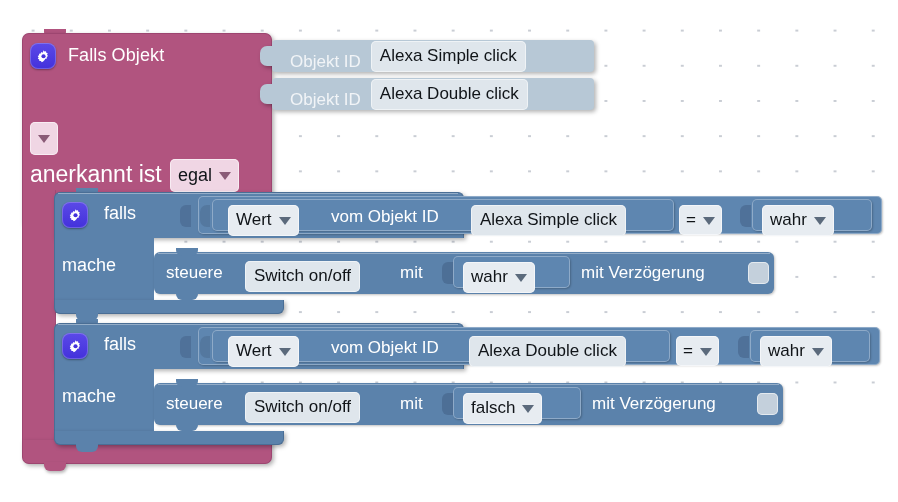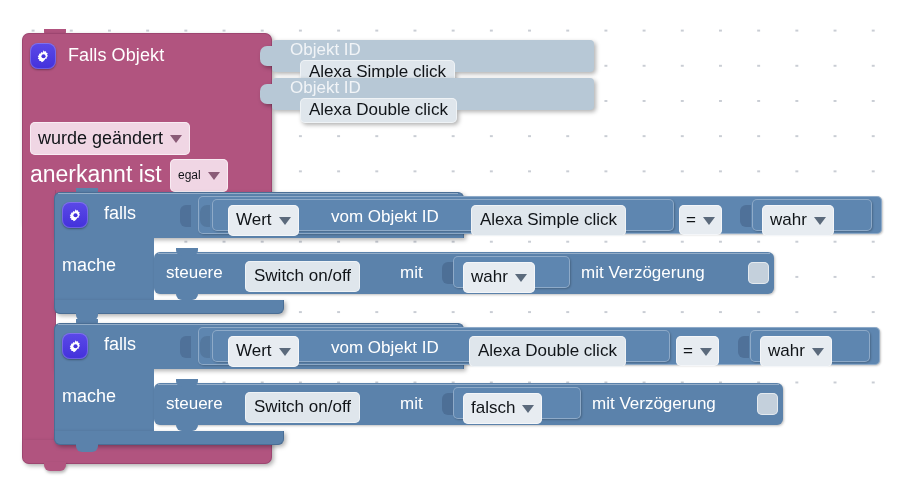--- a/index.html
+++ b/index.html
@@ -79,21 +79,21 @@
   .label-static{
     position:absolute;background:#dfe6ec;border-radius:5px;padding:2px 9px 3px 9px;
     color:#101418;font-size:17px;white-space:nowrap;height:26px;
     display:inline-flex;align-items:center;
     box-shadow:inset 0 0 0 1px rgba(255,255,255,.5);
   }
 
   
   .objstrip{
     position:absolute;background:#b7c8d6;border-radius:4px;
-    display:flex;align-items:flex-start;flex-direction:column;
+    display:flex;align-items:flex-end;
   }
   .objstrip .nub{
     position:absolute;left:-12px;top:50%;transform:translateY(-50%);
     width:12px;height:20px;background:#b7c8d6;
     border-radius:7px 0 0 7px;
   }
   .if-head{
     background:#5b82ab;border-radius:6px 6px 0 0;
     border:1px solid #4a6e95;border-bottom:none;
   }
@@ -158,26 +158,25 @@
     <span class="label-static" style="position:relative;left:28px;top:0;">Alexa Simple click</span>
   </div>
 
   <div class="objstrip shadow" style="left:272px;top:78px;width:322px;height:32px;">
     <div class="nub"></div>
     <span class="blk-text faint" style="position:relative;left:18px;top:0;">Objekt ID</span>
     <span class="label-static" style="position:relative;left:28px;top:0;">Alexa Double click</span>
   </div>
 
   <div class="field pinkfield" style="left:30px;top:122px;height:28px;font-size:18px;">
-    <span>wurde geändert</span>
     <span class="caret"></span>
   </div>
 
   <div class="blk-text" style="left:30px;top:161px;font-size:23px;">anerkannt ist</div>
-  <div class="field pinkfield" style="left:170px;top:159px;height:28px;font-size:12px;">
+  <div class="field pinkfield" style="left:170px;top:159px;height:28px;font-size:18px;">
     <span>egal</span>
     <span class="caret"></span>
   </div>
 
   <div class="if-notch-top" style="left:76px;top:188px;"></div>
   <div class="blk if-head shadow" style="left:54px;top:192px;width:410px;height:46px;"></div>
   <div class="hl" style="left:58px;top:193px;width:400px;"></div>
   <div class="blk if-left" style="left:54px;top:236px;width:100px;height:70px;background:#5b82ab;"></div>
   <div class="blk if-foot shadow" style="left:54px;top:300px;width:230px;height:14px;"></div>
   <div class="if-notch-bot" style="left:76px;top:312px;"></div>

